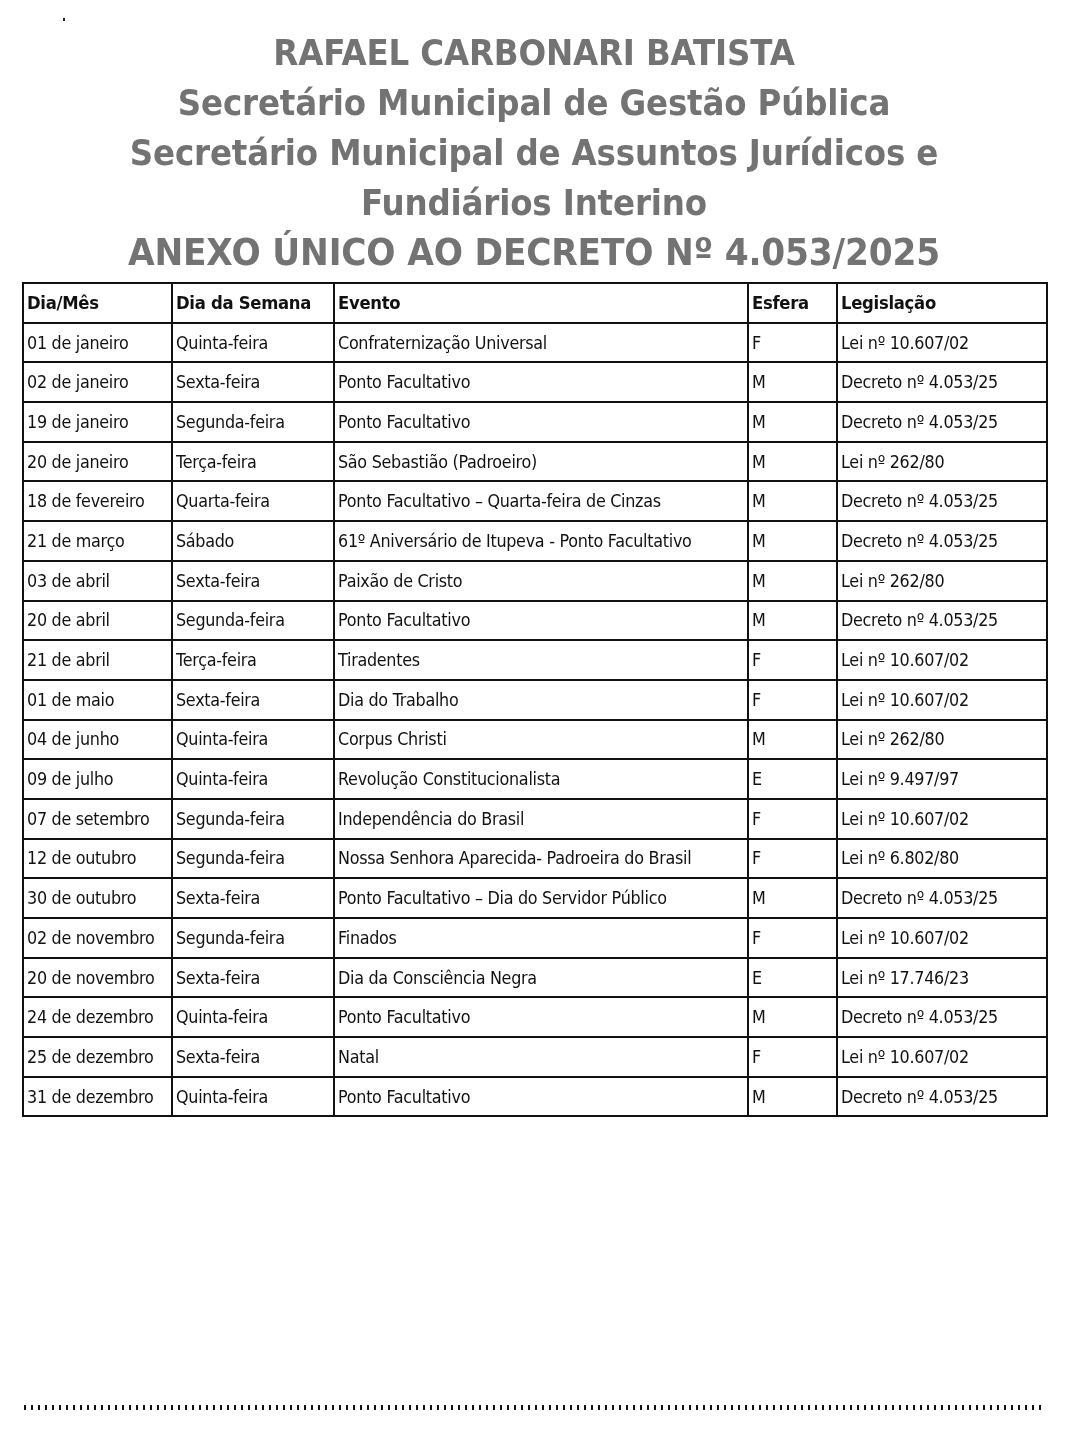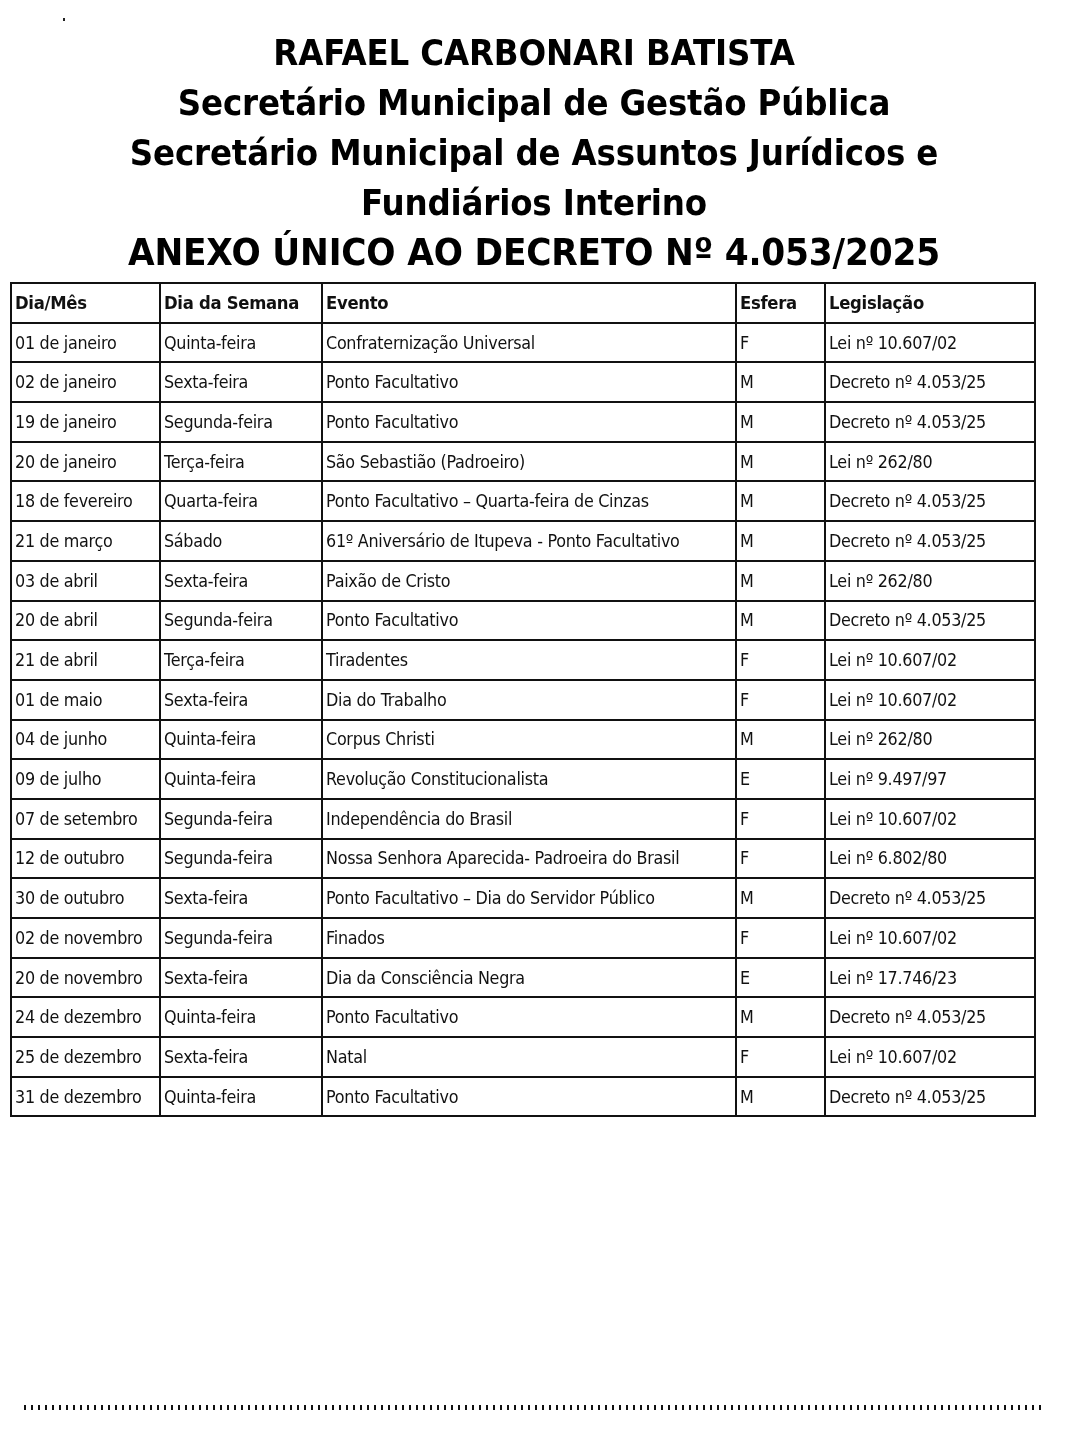--- a/index.html
+++ b/index.html
@@ -24,36 +24,36 @@
       background: #222;
     }
     .header {
       position: absolute;
       left: 0;
       top: 28px;
       width: 1068px;
       text-align: center;
       font-family: "DejaVu Sans", sans-serif;
       font-weight: bold;
-      color: #000000;
+      color: #737373;
     }
     .header .line {
       font-size: 35px;
       line-height: 50px;
       letter-spacing: -0.2px;
       transform: scaleX(0.93);
       transform-origin: center;
     }
     .header .line.annex {
       font-size: 37px;
       line-height: 50px;
     }
     table.holidays {
       position: absolute;
-      left: 10px;
+      left: 22px;
       top: 282px;
       width: 1024px;
       border-collapse: collapse;
       table-layout: fixed;
       border: 2px solid #111;
     }
     table.holidays th,
     table.holidays td {
       border: 2px solid #111;
       padding: 0 0 0 3px;

